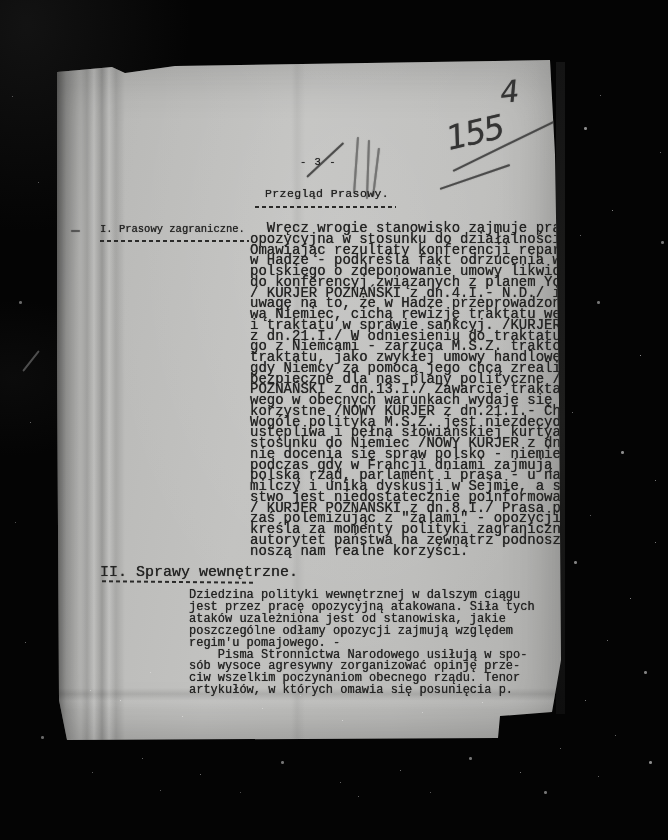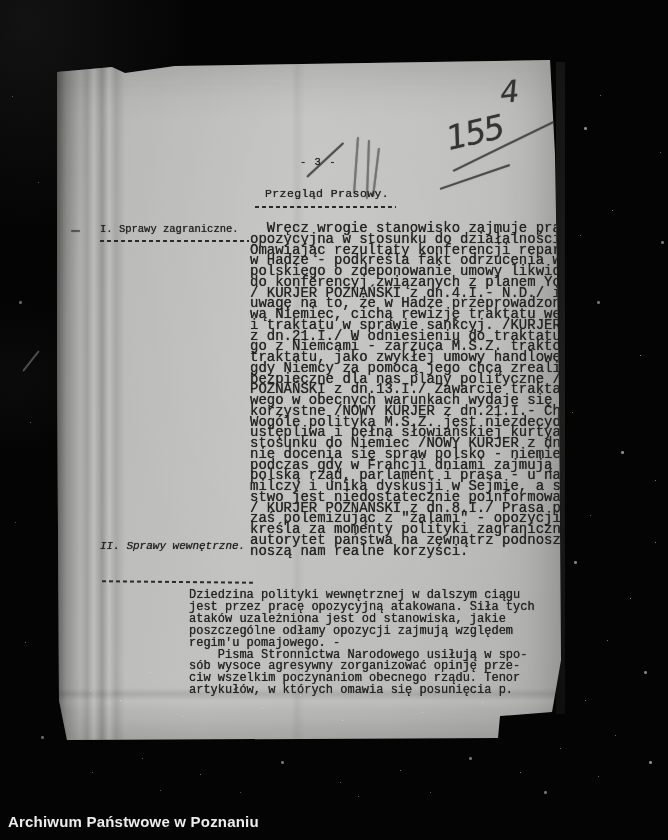--- a/index.html
+++ b/index.html
@@ -22,21 +22,21 @@
                     rgba(0,0,0,.17) 45px, rgba(255,255,255,.08) 52px, rgba(0,0,0,.11) 59px, transparent 68px),
     linear-gradient(90deg, transparent 234px, rgba(0,0,0,.05) 240px, transparent 248px),
     linear-gradient(180deg, rgba(255,255,255,.07) 0px, transparent 26px),
     linear-gradient(180deg, transparent 628px, rgba(0,0,0,.09) 634px, rgba(255,255,255,.07) 641px, transparent 650px),
     radial-gradient(ellipse at 58% 28%, rgba(255,255,255,.10), transparent 62%);}
   .typed{position:absolute;font-family:"Liberation Mono","DejaVu Sans Mono",monospace;
     color:#242423;white-space:pre;text-shadow:0 0 .7px rgba(25,25,25,.85);}
   .pagenum{left:243px;top:96px;font-size:10.5px;letter-spacing:1px;}
   .title{left:208px;top:127px;font-size:11.5px;letter-spacing:.4px;}
   .h1{left:43px;top:163px;font-size:10.5px;}
-  .h2{left:43px;top:480px;font-size:11px;font-style:italic;}
+  .h2{left:43px;top:504px;font-size:15px;}
   .p1{left:193px;top:163px;font-size:14px;line-height:10.75px;}
   .p2{left:132px;top:530px;font-size:12px;line-height:11.9px;}
   .dash{position:absolute;height:2px;
     background:repeating-linear-gradient(90deg,#2a2a29 0 4px,transparent 4px 7px);}
   .dash.u-title{left:198px;top:146px;width:141px;}
   .dash.u-h1{left:43px;top:180px;width:149px;}
   .dash.u-h2{left:45px;top:521px;width:153px;transform:rotate(.6deg);}
   .pencil{position:absolute;background:rgba(42,42,42,.78);border-radius:2px;
     box-shadow:0 0 1px rgba(30,30,30,.5);}
   .hand{position:absolute;font-family:"DejaVu Sans",sans-serif;font-style:italic;
@@ -97,21 +97,21 @@
     <div class="typed pagenum">- 3 -</div>
     <div class="pencil strike-3"></div>
 
     <div class="typed title">Przegląd Prasowy.</div>
     <div class="dash u-title"></div>
 
     <div class="scr a pencil"></div>
     <div class="scr b pencil"></div>
     <div class="scr c pencil"></div>
 
-    <div class="typed h1">I. Sprawy zagraniczne.</div>
+    <div class="typed h1">I. Prasowy zagraniczne.</div>
     <div class="dash u-h1"></div>
     <div class="pencil margin-dash"></div>
 
     <div class="typed p1">  Wręcz wrogie stanowisko zajmuje prasa
 opozycyjna w stosunku do działalności M.S.Z.
 Omawiając rezultaty konferencji reparacyjnej
 w Hadze - podkreśla fakt odrzucenia wniosku
 polskiego o zdeponowanie umowy likwidacyjnej
 do konferencyj związanych z planem Younga
 / KURJER POZNAŃSKI z dn.4.I.- N.D./ i zwraca
@@ -156,14 +156,13 @@
     <div class="hand n4">4</div>
     <div class="hand n155">155</div>
     <div class="pencil strike-155a"></div>
     <div class="pencil strike-155b"></div>
   </div>
 
   <div class="scratch"></div>
   <div class="speckles-dark"></div>
   <div class="speckles-paper"></div>
 
-  <div class="footer-label">Archiwum Państwowe w Poznaniu</div>
 </div>
 
 </body></html>

